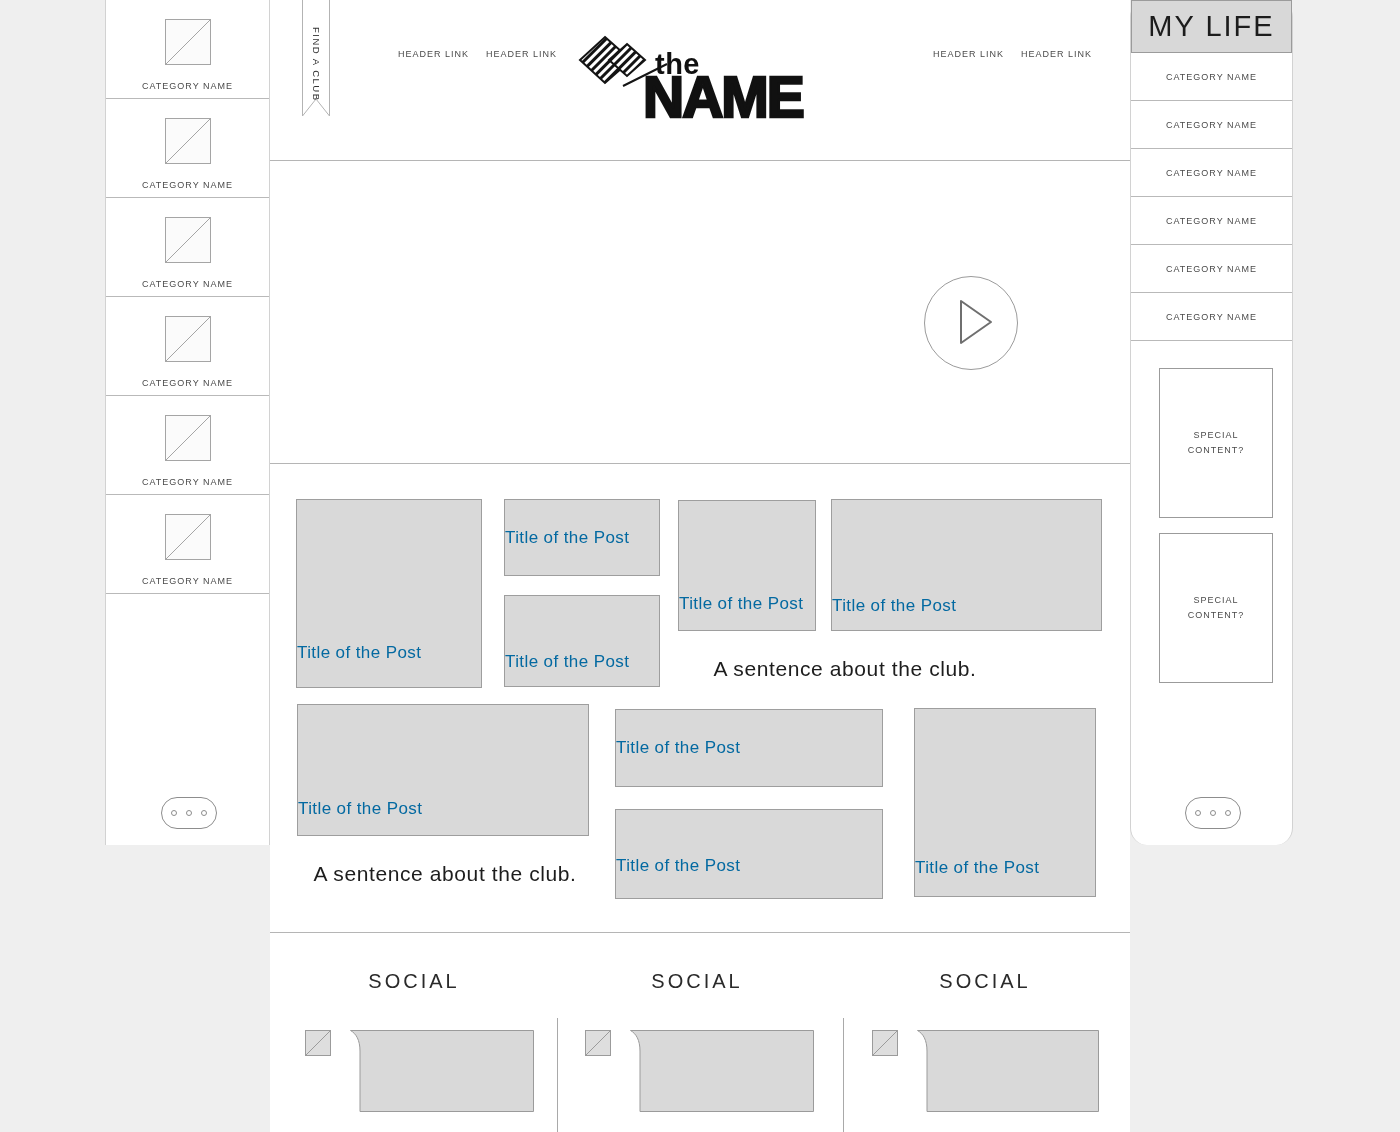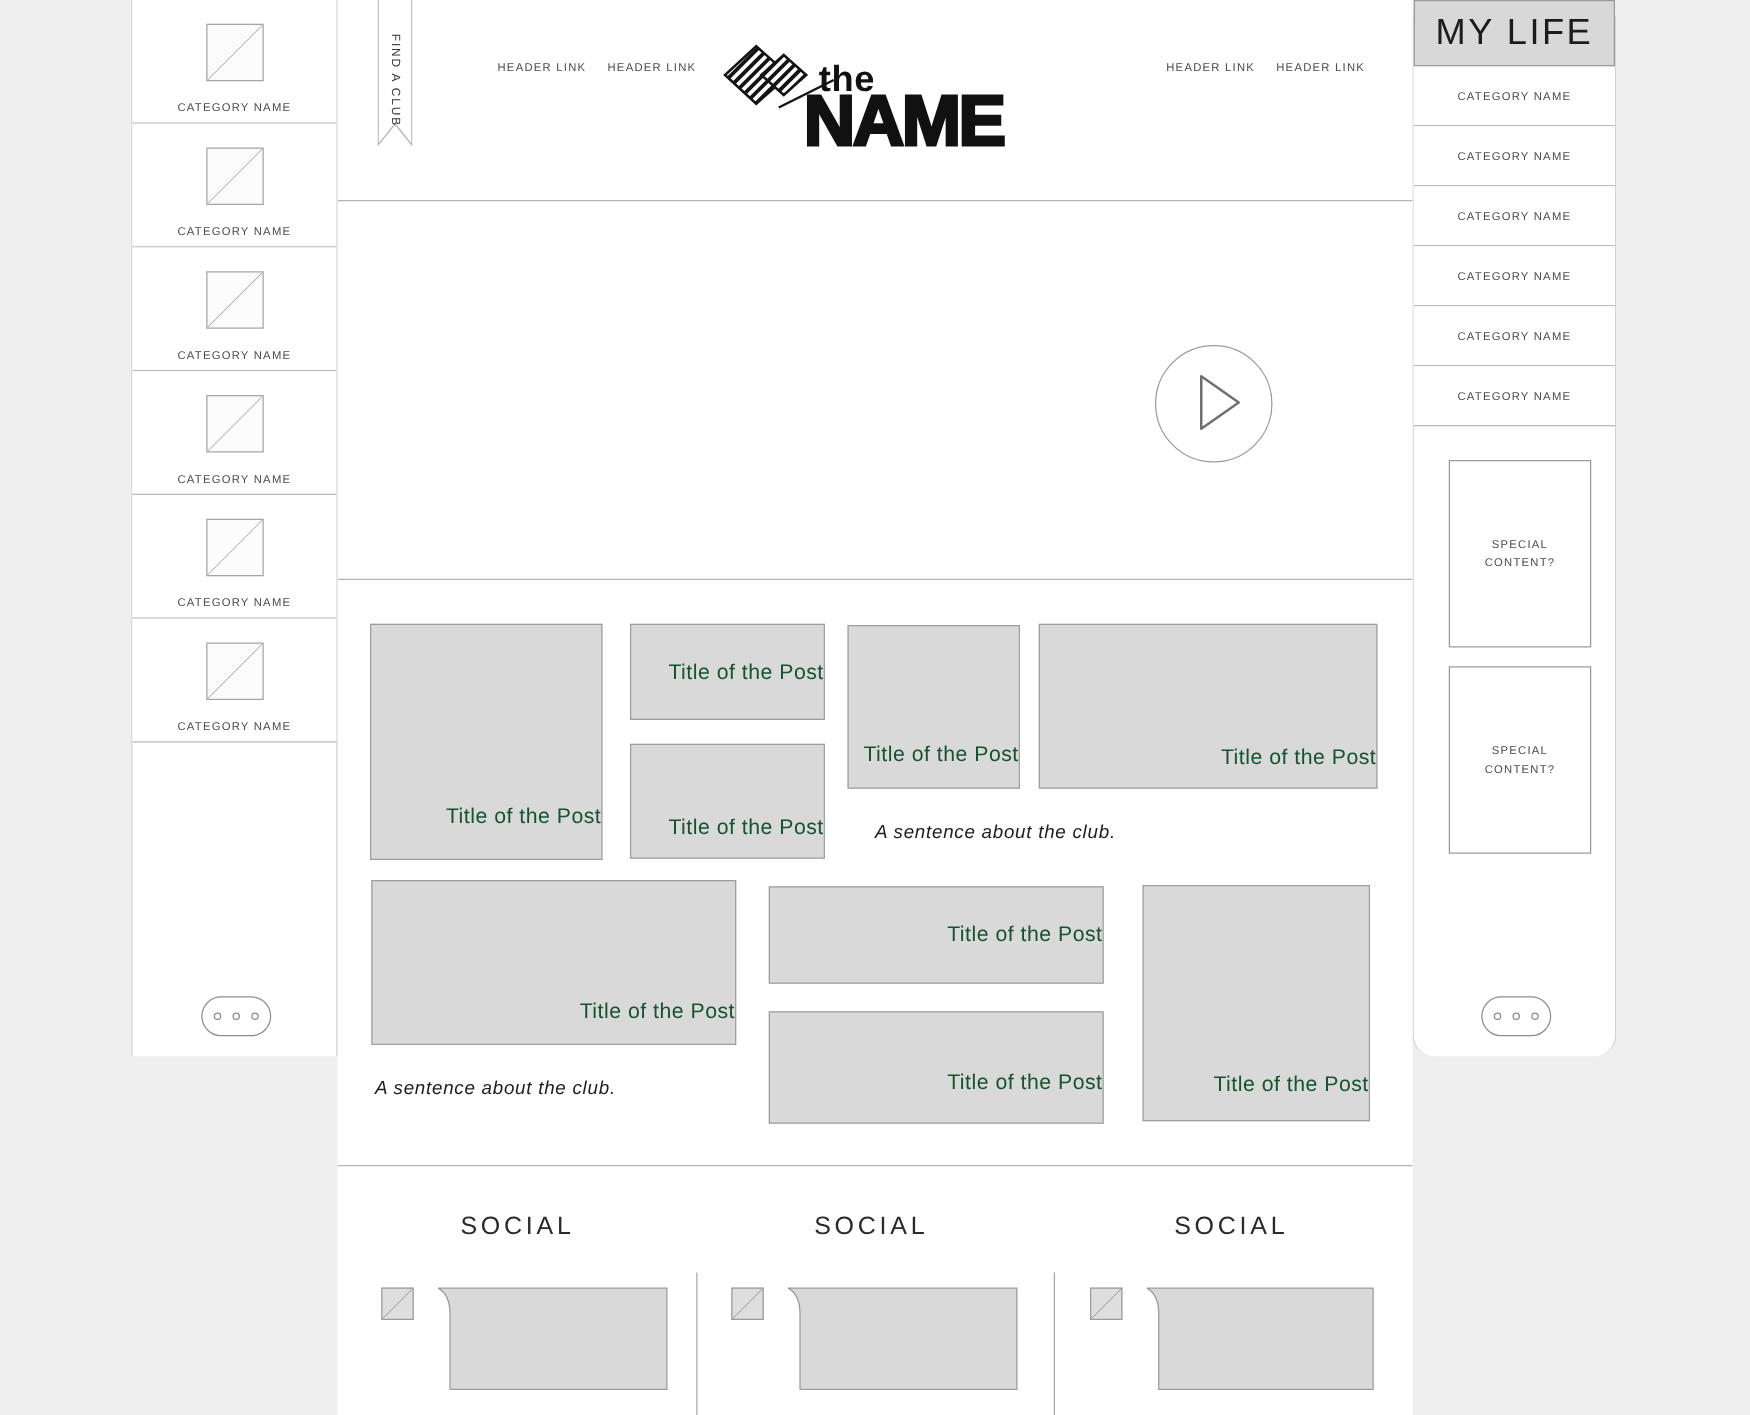--- a/index.html
+++ b/index.html
@@ -38,24 +38,24 @@
   
   #ribbon{position:absolute;left:302px;top:0;width:28px;height:120px;cursor:pointer;}
   #ribbon .rtext{position:absolute;left:0;top:24px;width:28px;height:80px;display:flex;align-items:center;justify-content:center;
     writing-mode:vertical-rl;font-size:9.5px;letter-spacing:1.5px;color:#333;}
 
   
   #play-btn{position:absolute;left:654px;top:276px;width:92px;height:92px;border:1px solid #9b9b9b;border-radius:50%;cursor:pointer;background:#fff;}
 
   
   .post{position:absolute;background:#d9d9d9;border:1px solid #9e9e9e;box-sizing:border-box;cursor:pointer;
-    display:flex;justify-content:flex-end;font-size:17px;color:#14532d;letter-spacing:0.4px;}
+    display:flex;justify-content:flex-start;font-size:17px;color:#0369a1;letter-spacing:0.4px;}
   .post.t-bottom{align-items:flex-end;padding-bottom:24px;}
   .post.t-center{align-items:center;}
-  .sentence{position:absolute;font-size:15px;letter-spacing:0.6px;color:#1d1d1d;white-space:nowrap;font-style:italic;}
+  .sentence{position:absolute;font-size:21px;letter-spacing:0.6px;color:#1d1d1d;text-align:center;white-space:nowrap;}
 
   
   .social-h{position:absolute;top:970px;width:200px;text-align:center;font-size:20px;letter-spacing:3px;color:#2a2a2a;}
   .s-avatar{position:absolute;width:26px;height:26px;background:
       linear-gradient(to bottom right,rgba(0,0,0,0) calc(50% - 0.6px),#9b9b9b 50%,rgba(0,0,0,0) calc(50% + 0.6px)),#dedede;
       border:1px solid #9b9b9b;box-sizing:border-box;}
   .s-bubble{position:absolute;width:186px;height:84px;cursor:pointer;}
 </style>
 </head>
 <body>

